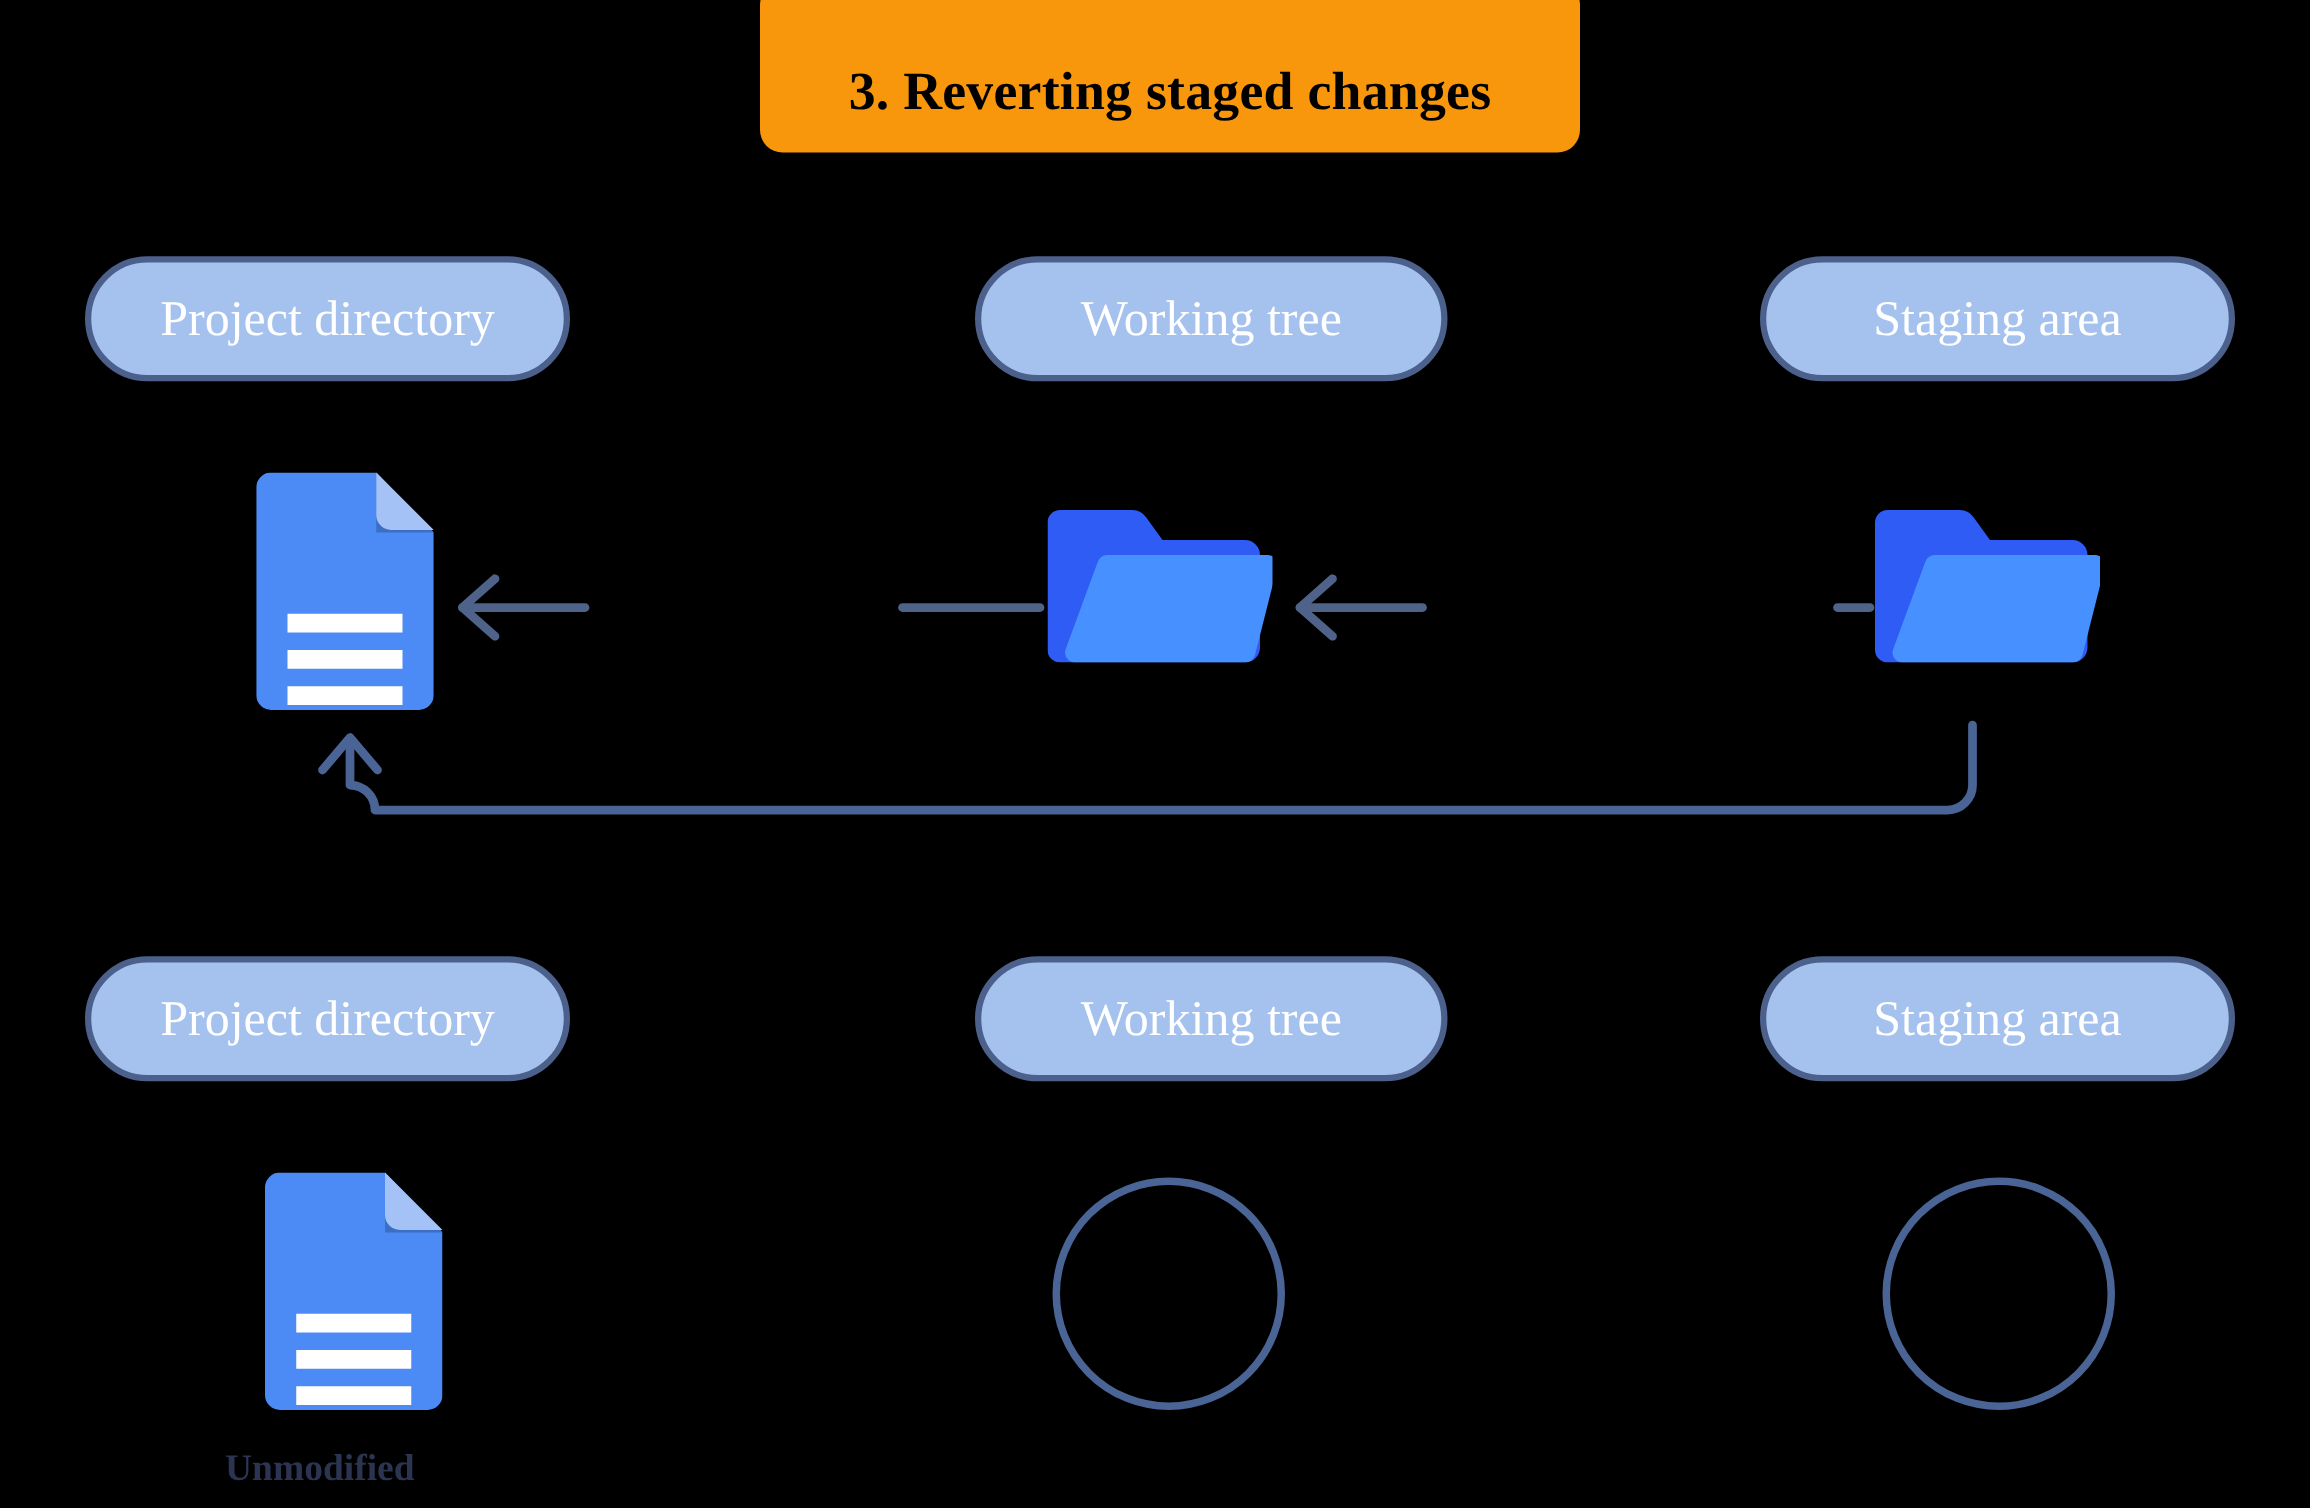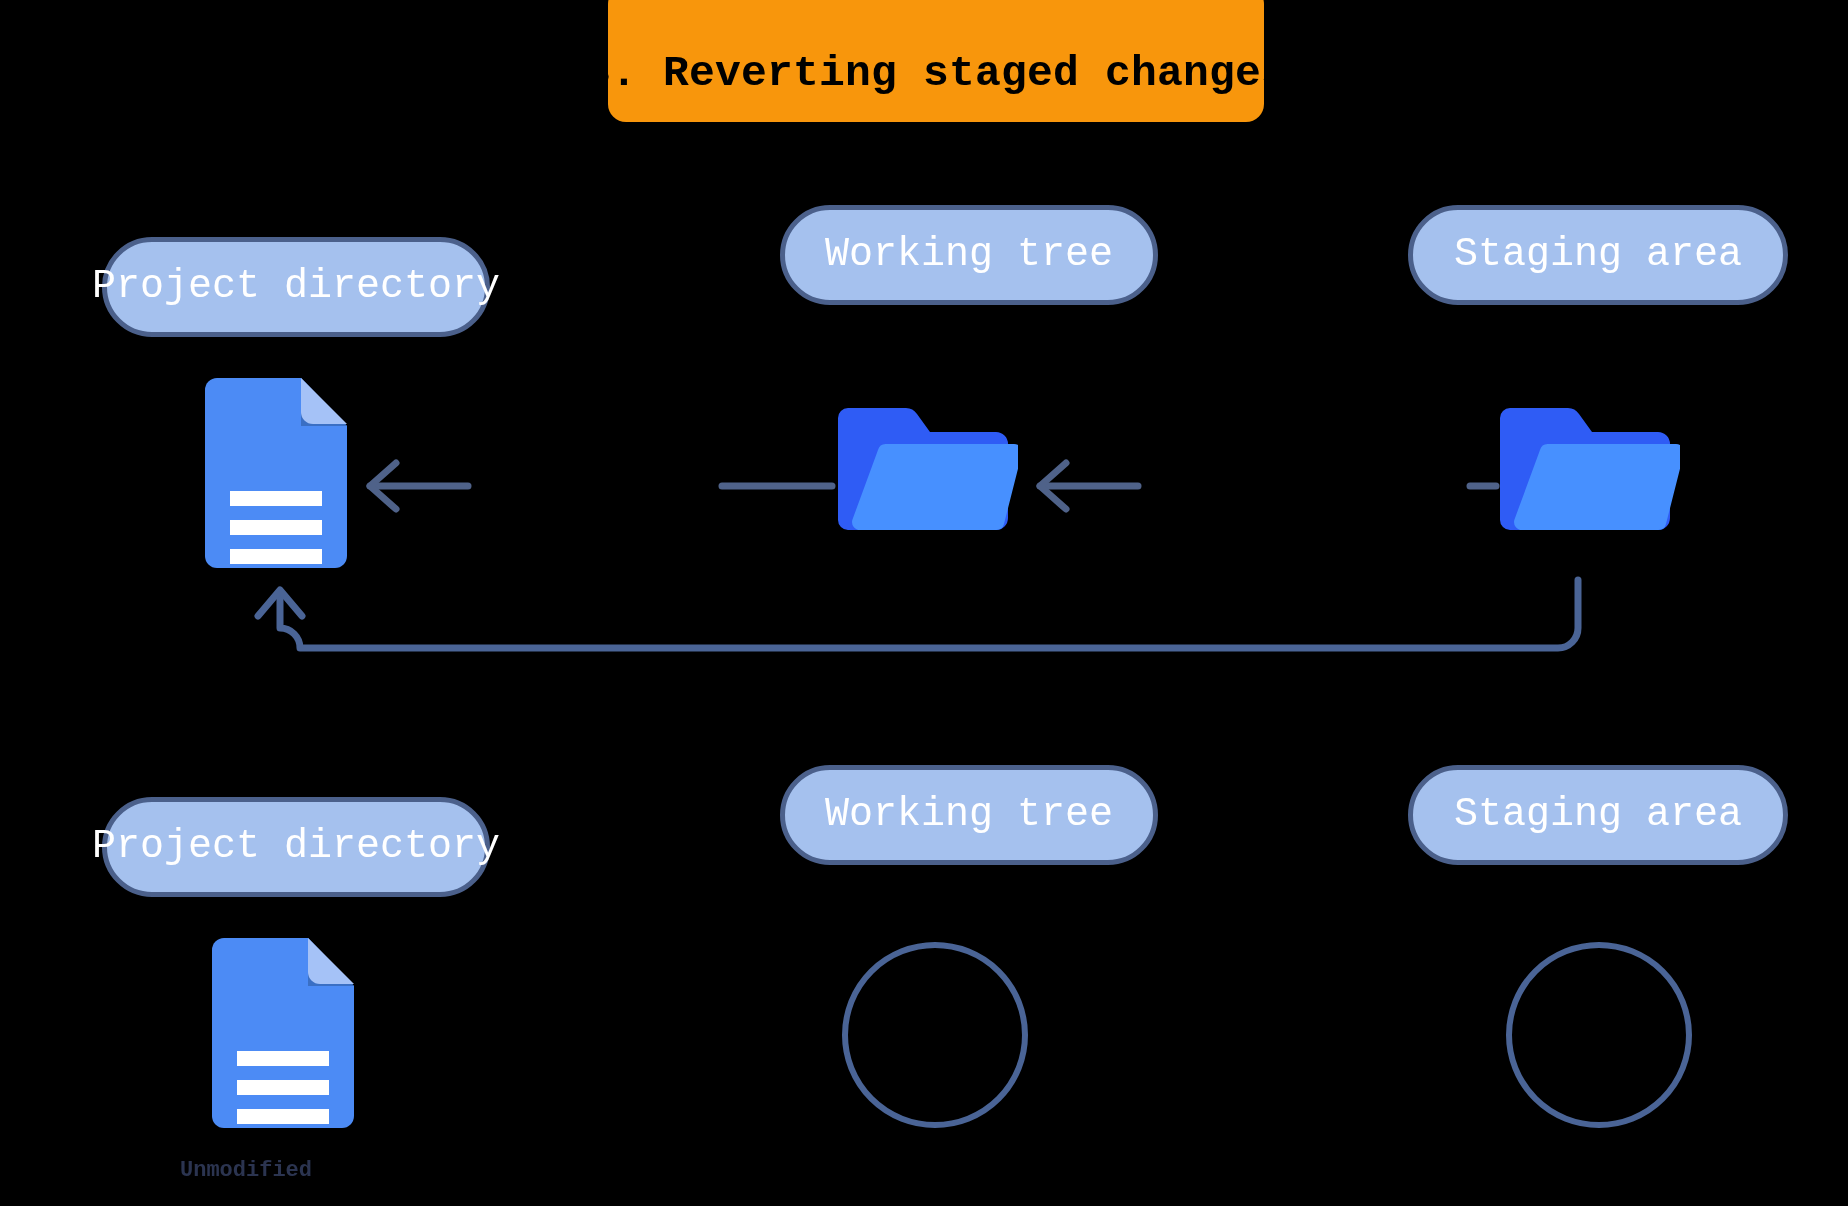--- a/index.html
+++ b/index.html
@@ -6,21 +6,21 @@
     margin: 0;
     padding: 0;
     background: #000000;
   }
   #stage {
     position: relative;
     width: 1800px;
     height: 1206px;
     background: #000000;
     overflow: hidden;
-    font-family: Liberation Mono, monospace;
+    font-family: Liberation Serif, serif;
   }
 
   
   .title-badge {
     position: absolute;
     left: 608px;
     top: -14px;
     width: 656px;
     height: 136px;
     background: #f8960c;
@@ -53,21 +53,21 @@
   }
   .pill .pill-text {
     color: #ffffff;
     font-size: 40px;
     font-weight: normal;
     white-space: nowrap;
     line-height: 1;
   }
 
   
-  .col-a { left: 102px;  width: 388px; margin-top: 32px; }
+  .col-a { left: 68px;  width: 388px; }
   .col-b { left: 780px; width: 378px; }
   .col-c { left: 1408px; width: 380px; }
 
   .row-1 { top: 205px; }
   .row-2 { top: 765px; }
 
   
   .doc-icon { position: absolute; }
   .doc-icon svg { display: block; }
 
@@ -86,21 +86,21 @@
     height: 186px;
     border: 6px solid #4a6496;
     border-radius: 50%;
     box-sizing: border-box;
   }
 
   
   .caption {
     position: absolute;
     color: #2b3450;
-    font-size: 22px;
+    font-size: 30px;
     font-weight: 600;
     white-space: nowrap;
   }
 </style>
 </head>
 <body>
 
 <div id="stage">
 
   <div class="title-badge">

